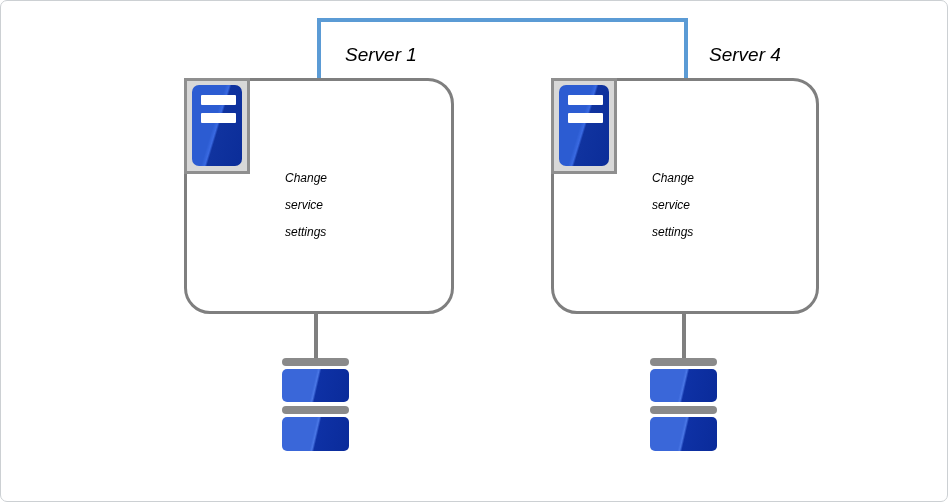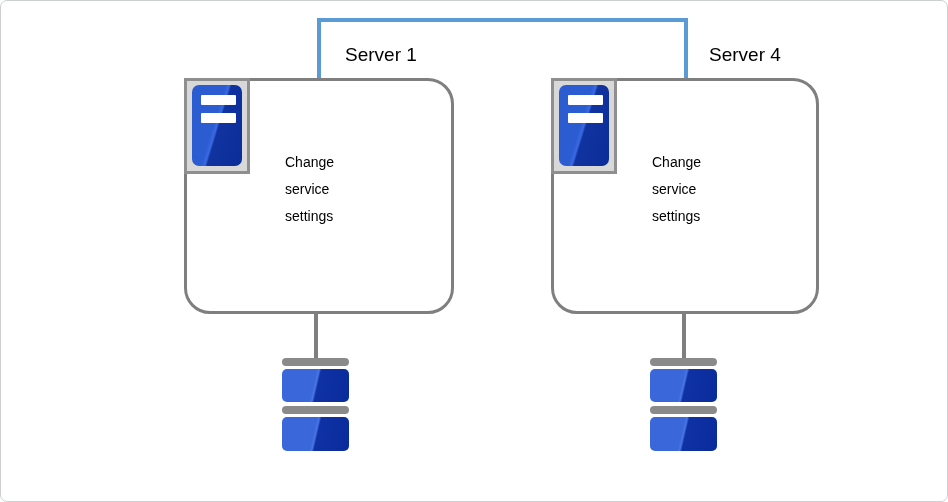--- a/index.html
+++ b/index.html
@@ -7,21 +7,21 @@
     --box-border-gray: #7f7f7f;
     --hardware-gray: #8a8a8a;
     --icon-frame-gray: #8f8f8f;
     --icon-frame-fill: #d8d8d8;
     --icon-blue-light: #2c5cd2;
     --icon-blue-dark: #0b2d99;
     --disk-blue-light: #3a67d9;
     --disk-blue-dark: #0a2b9a;
     --text-color: #000000;
   }
-  * { margin: 0; padding: 0; box-sizing: border-box; }
+  * { margin: 0; padding: 0; box-sizing: border-box; font-style: italic; }
   html, body { background: #ffffff; }
   body {
     font-family: "Liberation Sans", sans-serif;
     color: var(--text-color);
   }
   .canvas {
     position: relative;
     width: 948px;
     height: 502px;
     background: #ffffff;
@@ -55,22 +55,22 @@
     height: 236px;
     background: #ffffff;
     border: 3px solid var(--box-border-gray);
     border-radius: 26px;
   }
   .server-box.b1 { left: 183px; }
   .server-box.b2 { left: 550px; width: 268px; }
   .box-caption {
     position: absolute;
     left: 98px;
-    top: 68px;
-    font-size: 14px;
+    top: 84px;
+    font-size: 12px;
     line-height: 27px;
     white-space: pre-line;
   }
   
   .server-icon {
     position: absolute;
     left: -3px;
     top: -3px;
     width: 66px;
     height: 96px;

